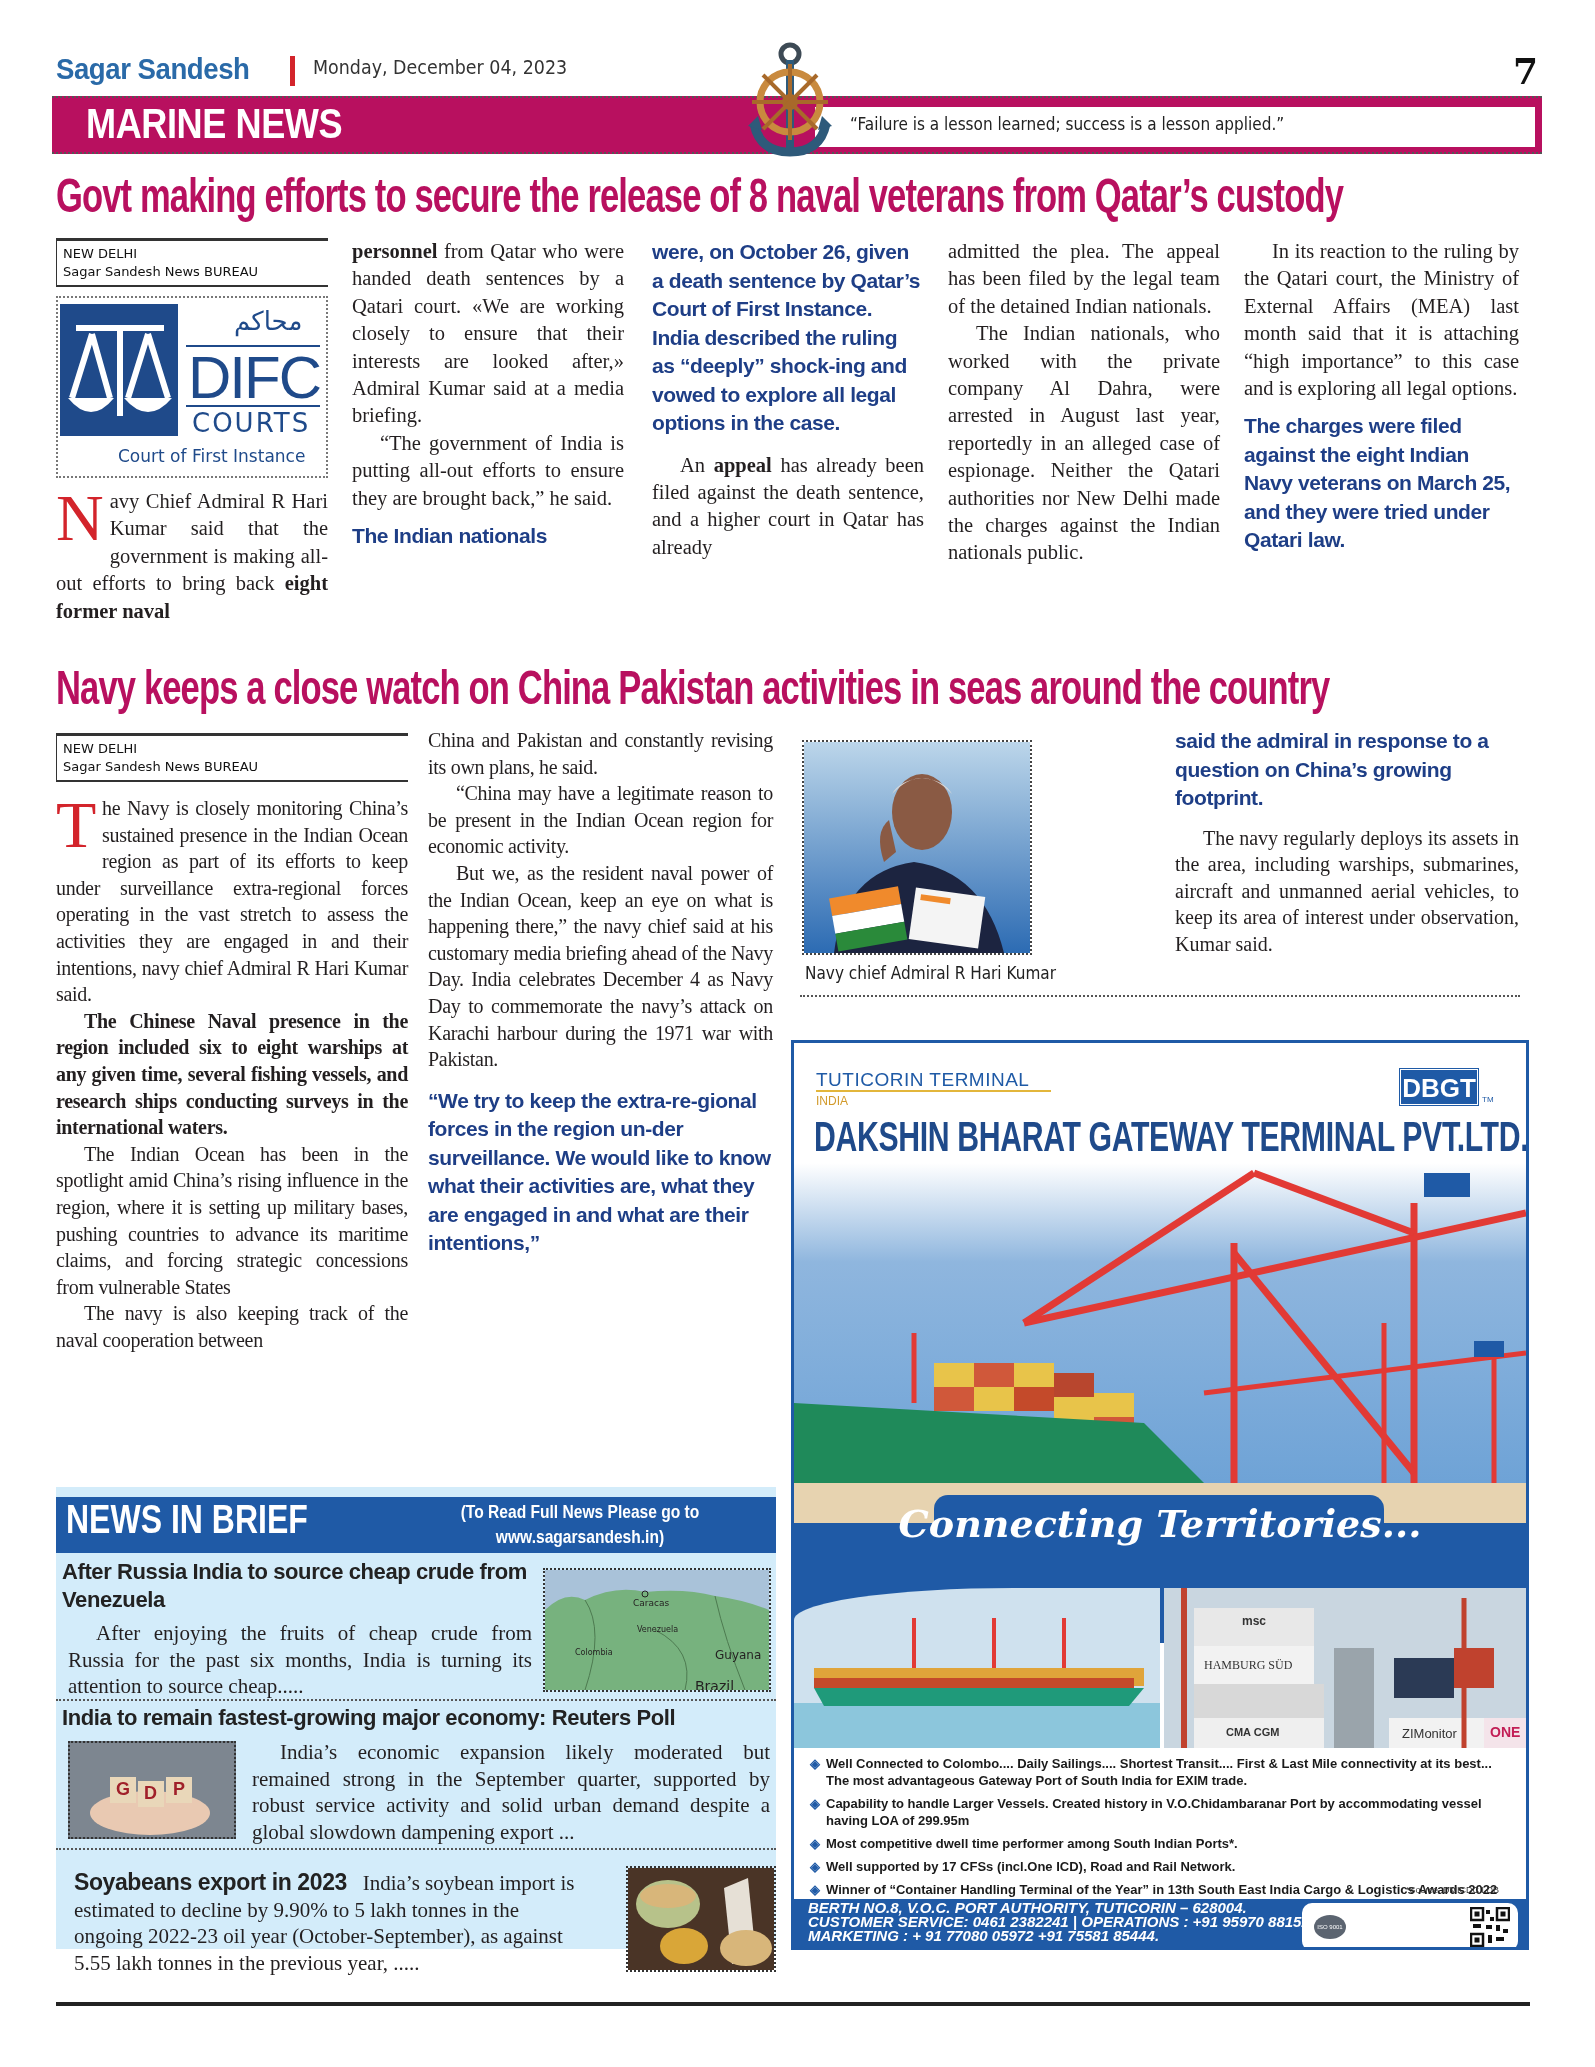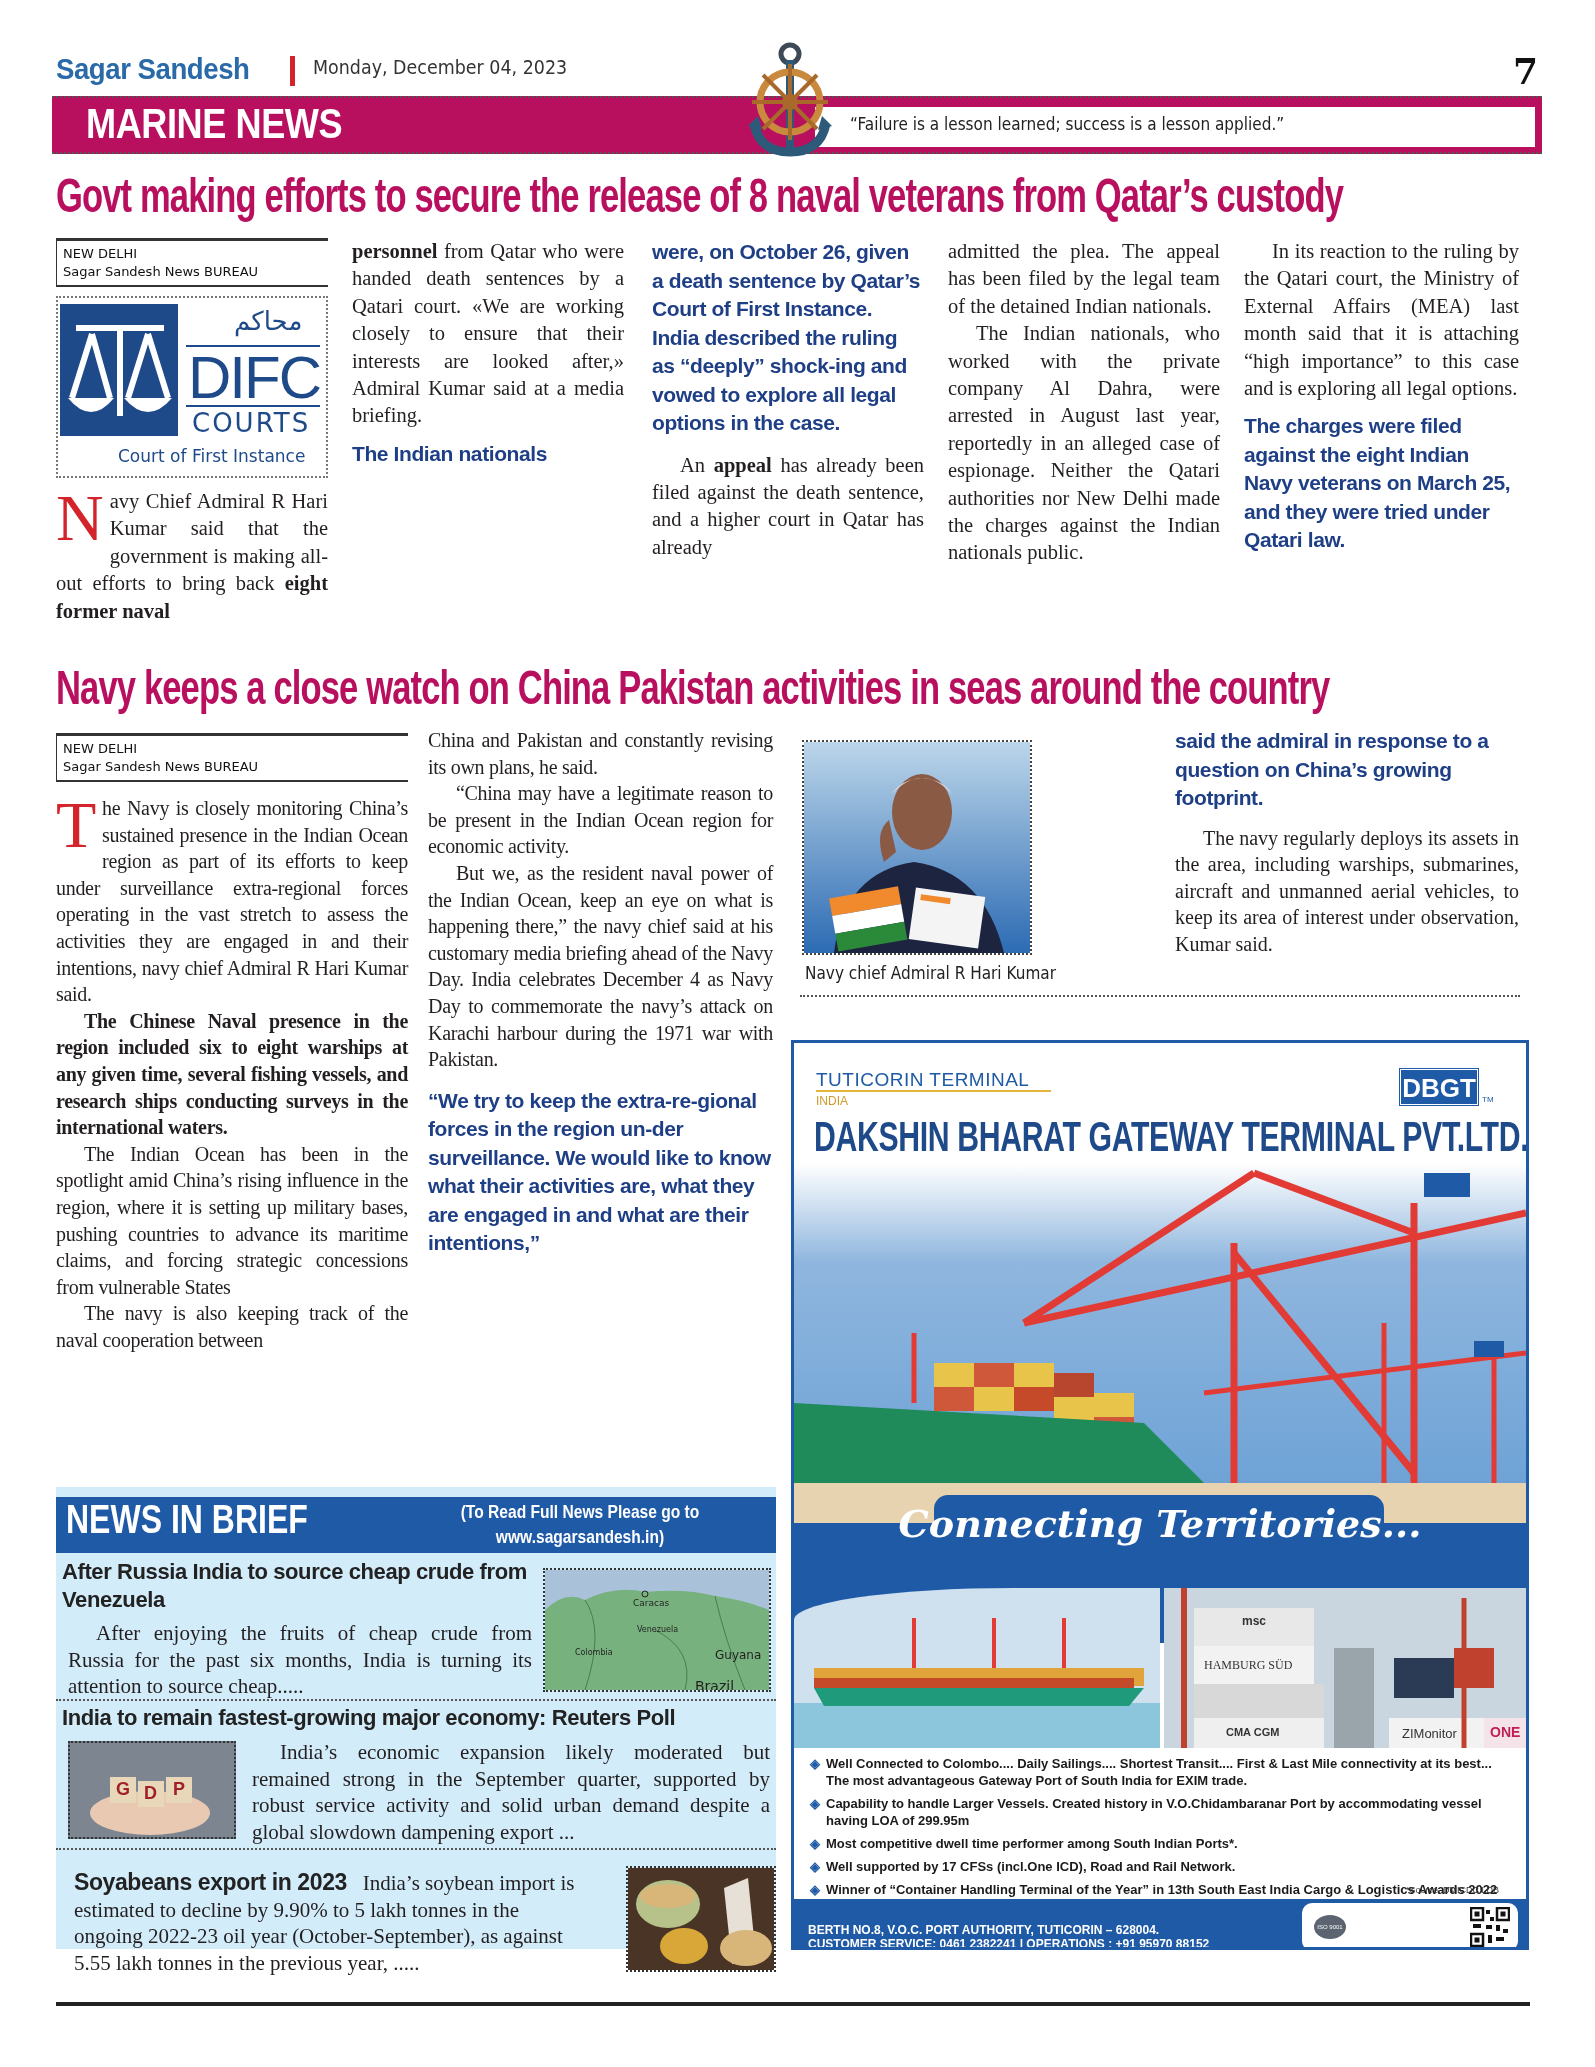--- a/index.html
+++ b/index.html
@@ -112,20 +112,21 @@
   <div class="abs" style="left:134px;top:110px;font-family:'DejaVu Sans',sans-serif;font-size:26px;color:#1f4a8a;letter-spacing:2px;">COURTS</div>
   <div class="abs" style="left:20px;top:148px;font-family:'DejaVu Sans',sans-serif;font-size:17px;color:#1f4a8a;margin-left:40px;">Court of First Instance</div>
 </div>
 
 <div class="abs col" style="left:56px;top:488px;width:272px;">
   <p><span class="dropcap">N</span><span>avy Chief Admiral R Hari Kumar said that the government is making all-out efforts to bring back </span><b>eight former naval</b></p>
 </div>
 
 <div class="abs col" style="left:352px;top:238px;width:272px;">
   <p><b>personnel</b><span> from Qatar who were handed death sentences by a Qatari court. «We are working closely to ensure that their interests are looked after,» Admiral Kumar said at a media briefing.</span></p>
+  <p class="ind">“The government of India is putting all-out efforts to ensure they are brought back,” he said.</p>
   <p class="blue-pull" style="margin-top:10px;">The Indian nationals</p>
 </div>
 
 <div class="abs col" style="left:652px;top:238px;width:272px;">
   <p class="blue-pull">were, on October 26, given a death sentence by Qatar’s Court of First Instance. India described the ruling as “deeply” shock-ing and vowed to explore all legal options in the case.</p>
   <p class="ind" style="margin-top:14px;"><span>An </span><b>appeal</b><span> has already been filed against the death sentence, and a higher court in Qatar has already</span></p>
 </div>
 
 <div class="abs col" style="left:948px;top:238px;width:272px;">
   <p>admitted the plea. The appeal has been filed by the legal team of the detained Indian nationals.</p>
@@ -352,21 +353,21 @@
         <span>Well supported by 17 CFSs (incl.One ICD), Road and Rail Network.</span>
       </div>
     <div style="display:flex;">
         <span style="color:#1f5aa6;margin-right:6px;">◈</span>
         <span>Winner of “Container Handling Terminal of the Year” in 13th South East India Cargo &amp; Logistics Awards 2022 held at Chennai on 24th June 2022.</span>
       </div>
   </div>
   <div class="abs" style="left:612px;top:842px;font-family:'Liberation Sans',sans-serif;font-size:9px;color:#333;">*Source: DMICDC LDB</div>
 
   <div class="abs" style="left:0;top:856px;width:732px;height:54px;background:#1f5aa6;"></div>
-  <div class="abs" style="left:14px;top:880px;font-family:'Liberation Sans',sans-serif;font-weight:bold;font-size:12px;line-height:14px;color:#fff;">
+  <div class="abs" style="left:14px;top:858px;font-family:'Liberation Sans',sans-serif;font-weight:bold;font-size:15px;line-height:14px;color:#fff;font-style:italic;">
     <div>BERTH NO.8, V.O.C. PORT AUTHORITY,  TUTICORIN – 628004.</div>
     <div>CUSTOMER SERVICE: 0461 2382241 | OPERATIONS : +91 95970 88152</div>
     <div>MARKETING : + 91 77080 05972 +91 75581 85444.</div>
   </div>
   <div class="abs" style="left:508px;top:860px;width:216px;height:48px;background:#fff;border-radius:10px;">
     <div class="abs" style="left:12px;top:12px;width:32px;height:24px;border-radius:50%;background:#5b6470;color:#fff;font-family:'Liberation Sans',sans-serif;font-size:6px;line-height:24px;text-align:center;">ISO 9001</div>
     <div class="abs" style="left:48px;top:12px;width:40px;height:24px;border-radius:50%;background:#1f3f86;color:#fff;font-family:'Liberation Sans',sans-serif;font-weight:bold;font-size:8px;line-height:24px;text-align:center;margin-top:36px;">TCS-UK</div>
     <div class="abs" style="left:168px;top:4px;width:40px;height:40px;">
       <svg width="40" height="40" viewBox="0 0 40 40">
         <rect width="40" height="40" fill="#fff"></rect>

